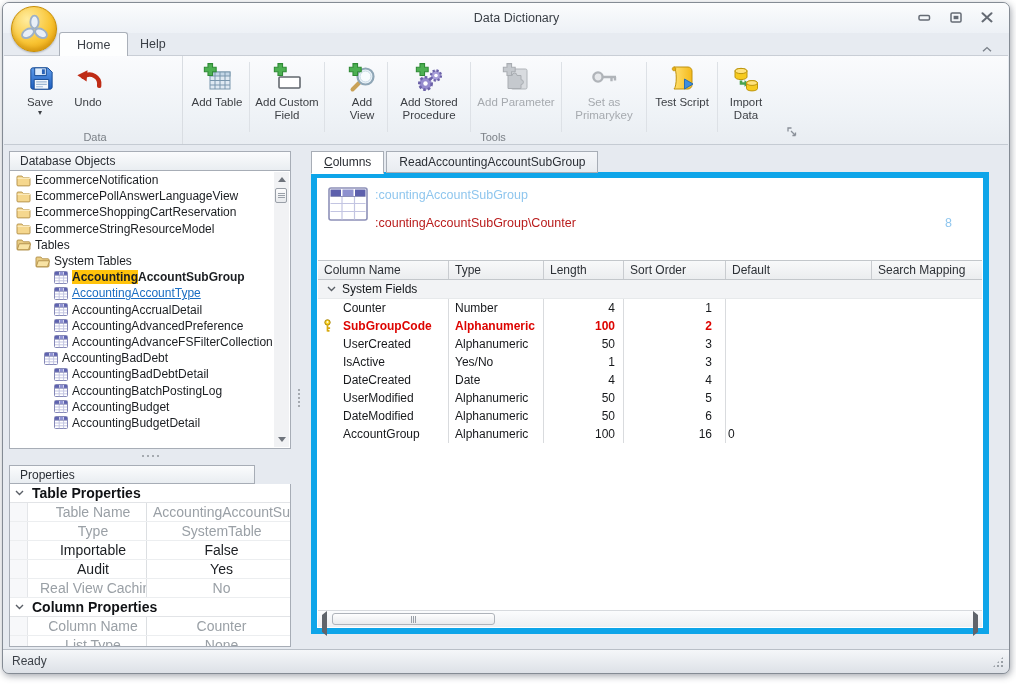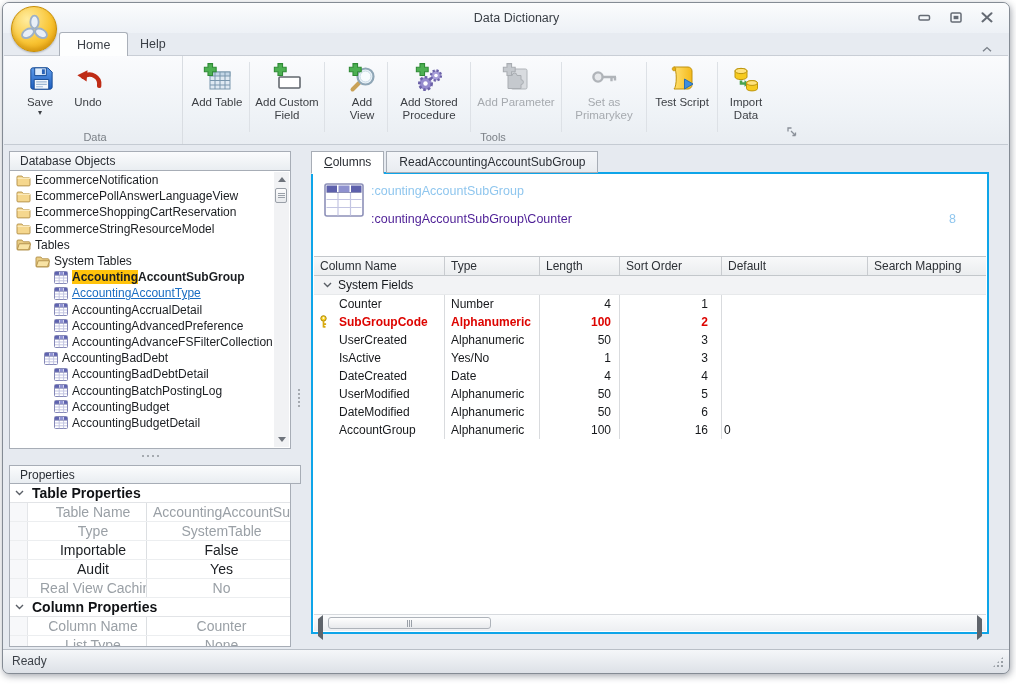--- a/index.html
+++ b/index.html
@@ -73,39 +73,39 @@
   .grip-v { width:5px; height:7px; background:repeating-linear-gradient(90deg,#9aa0a8 0 1px,transparent 1px 2px); }
 
   
   .hsplit { position:absolute; left:6px; top:306px; width:282px; height:9px;
     display:flex; align-items:center; justify-content:center; gap:3px; }
   .vsplitter { position:absolute; left:291px; top:240px; width:9px; height:26px;
     display:flex; flex-direction:column; align-items:center; justify-content:center; gap:2px; }
   .dot { width:2px; height:2px; border-radius:50%; background:#8f949b; }
 
   
-  #props-header { left:6px; top:320px; width:292px; height:19px; }
+  #props-header { left:6px; top:320px; width:246px; height:19px; }
   .props { position:absolute; left:6px; top:339px; width:282px; height:163px; background:#fff;
     border:1px solid #a7adb6; border-top:none; overflow:hidden; font-size:14px;text-align:center; }
   .pgroup { height:19px; display:flex; align-items:center; border-bottom:1px solid #e2e4e7;
     font-weight:bold; color:#101215; }
   .pgroup .chev { margin:0 8px 0 5px; display:inline-flex; }
   .prow { height:19px; display:flex; border-bottom:1px solid #eceef0; }
   .pgutter { flex:none; width:18px; background:#f7f8fa; border-right:1px solid #e4e6e9; }
   .plabel { flex:none; width:118px; padding-left:12px; line-height:18px; color:#1b1e22; overflow:hidden; white-space:nowrap; }
   .pvalue { flex:1; padding-left:6px; line-height:18px; border-left:1px solid #dcdfe2; color:#1b1e22; overflow:hidden; white-space:nowrap; }
   .prow.readonly .plabel, .prow.readonly .pvalue { color:#9aa0a6; }
 
   
   .mtabs { position:absolute; left:308px; top:5px; display:flex; align-items:flex-end; z-index:3; }
   .mtab { height:22px; line-height:21px; padding:0 12px; font-size:12px; color:#2b2f35;
     border:1px solid #a7adb6; background:linear-gradient(#f4f6f9,#e8ecf0); margin-right:2px; }
   .mtab.active { height:23px; background:#fff; border-bottom:1px solid #fff; position:relative; top:1px; }
   .mainpanel { position:absolute; left:308px; top:27px; width:678px; height:462px;
-    background:#fff; border:2px solid #0ea5e9; }
+    background:#fff; border:6px solid #0ea5e9; }
   .mhead { position:absolute; left:0; top:0; right:0; height:82px; background:#fff; }
   .mhead .bigicon { position:absolute; left:11px; top:9px; }
   .pathline { position:absolute; left:58px; font-size:12.5px; }
   .mcount { position:absolute; right:31px; top:38px; font-size:12.5px; }
 
   
   .grid { position:absolute; left:1px; right:1px; top:82px; }
   .ghead { display:flex; height:20px; background:linear-gradient(#f8f9fa,#ebedef);
     border-top:1px solid #c3c7cb; border-bottom:1px solid #c3c7cb; font-size:12px; color:#2d3136; }
   .ghead .gc { line-height:18px; padding-left:6px; border-right:1px solid #c9ccd0; overflow:hidden; white-space:nowrap; }
@@ -636,21 +636,21 @@
           <svg width="40" height="34" viewBox="0 0 40 34">
             <rect x="1" y="1" width="38" height="32" rx="2" fill="#fff" stroke="#8d90b8" stroke-width="1.6"></rect>
             <rect x="2.5" y="2.5" width="10.5" height="6.5" fill="#5d60ac"></rect>
             <rect x="14.5" y="2.5" width="11" height="6.5" fill="#8e91cf"></rect>
             <rect x="27" y="2.5" width="10.5" height="6.5" fill="#5d60ac"></rect>
             <path d="M2.5 16.5h35M2.5 24.5h35M14 9.5v23M26.5 9.5v23" stroke="#c3c5e2" stroke-width="1.2"></path>
             <path d="M2.5 9.5h35" stroke="#8d90b8" stroke-width="1.2"></path>
           </svg>
         </span>
         <a class="pathline" style="top: 10px; color: rgb(143, 198, 238); text-decoration: none;">:countingAccountSubGroup</a>
-        <a class="pathline" style="top: 38px; color: #4c1d95; text-decoration: none;">:countingAccountSubGroup\Counter</a>
+        <a class="pathline" style="top: 38px; color: #b91c1c; text-decoration: none;">:countingAccountSubGroup\Counter</a>
         <span class="mcount" style="color: rgb(143, 198, 238); text-decoration: none;">8</span>
       </div>
 
       <div class="grid">
         <div class="ghead">
           <div class="gc c1">Column Name</div>
           <div class="gc c2">Type</div>
           <div class="gc c3">Length</div>
           <div class="gc c4">Sort Order</div>
           <div class="gc c5">Default</div>

